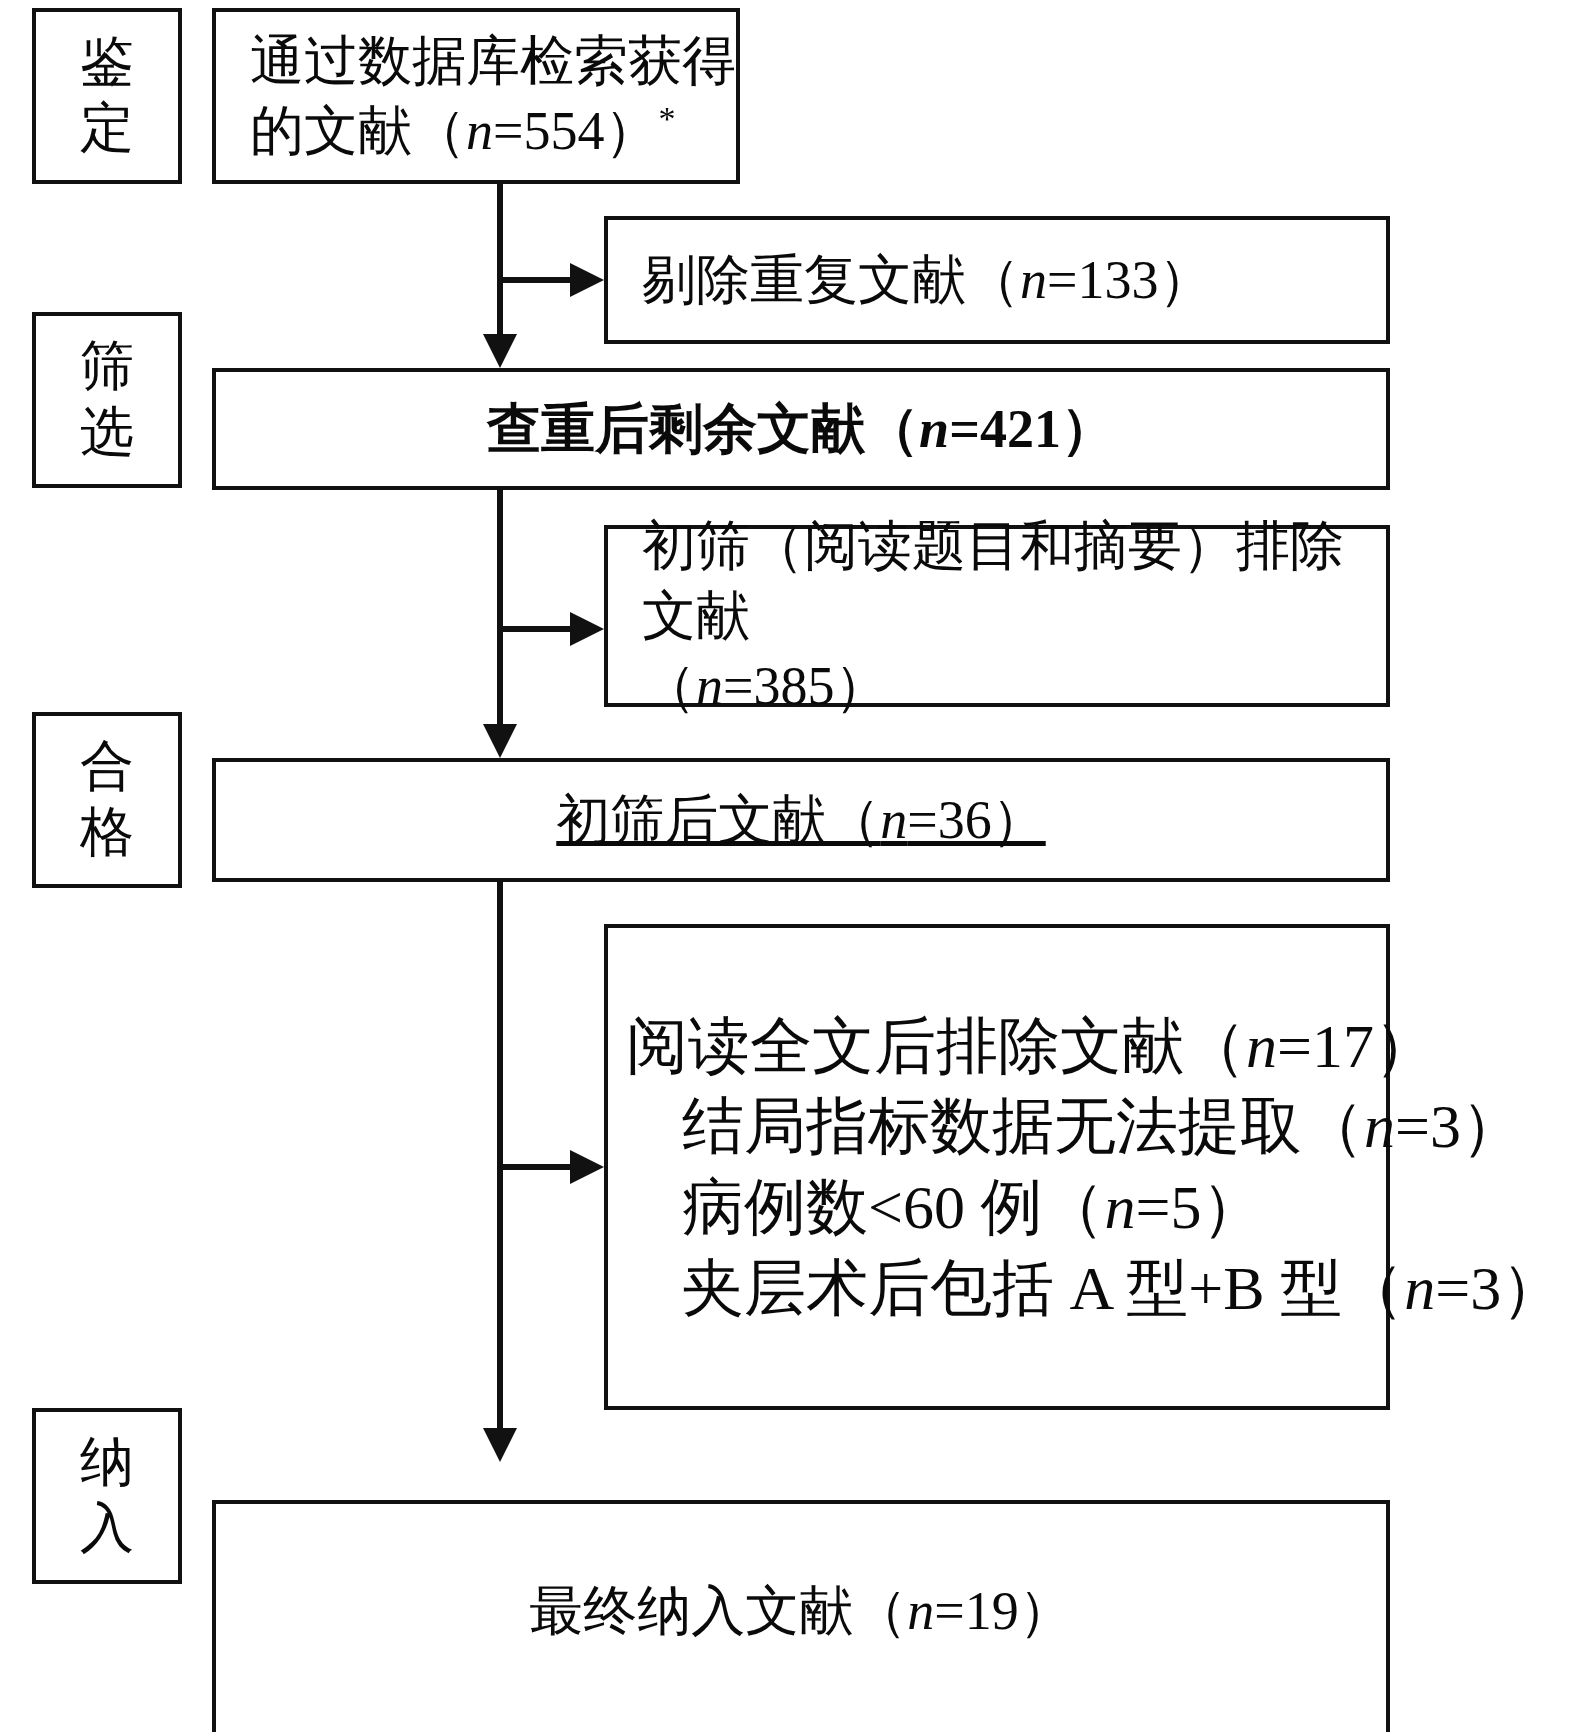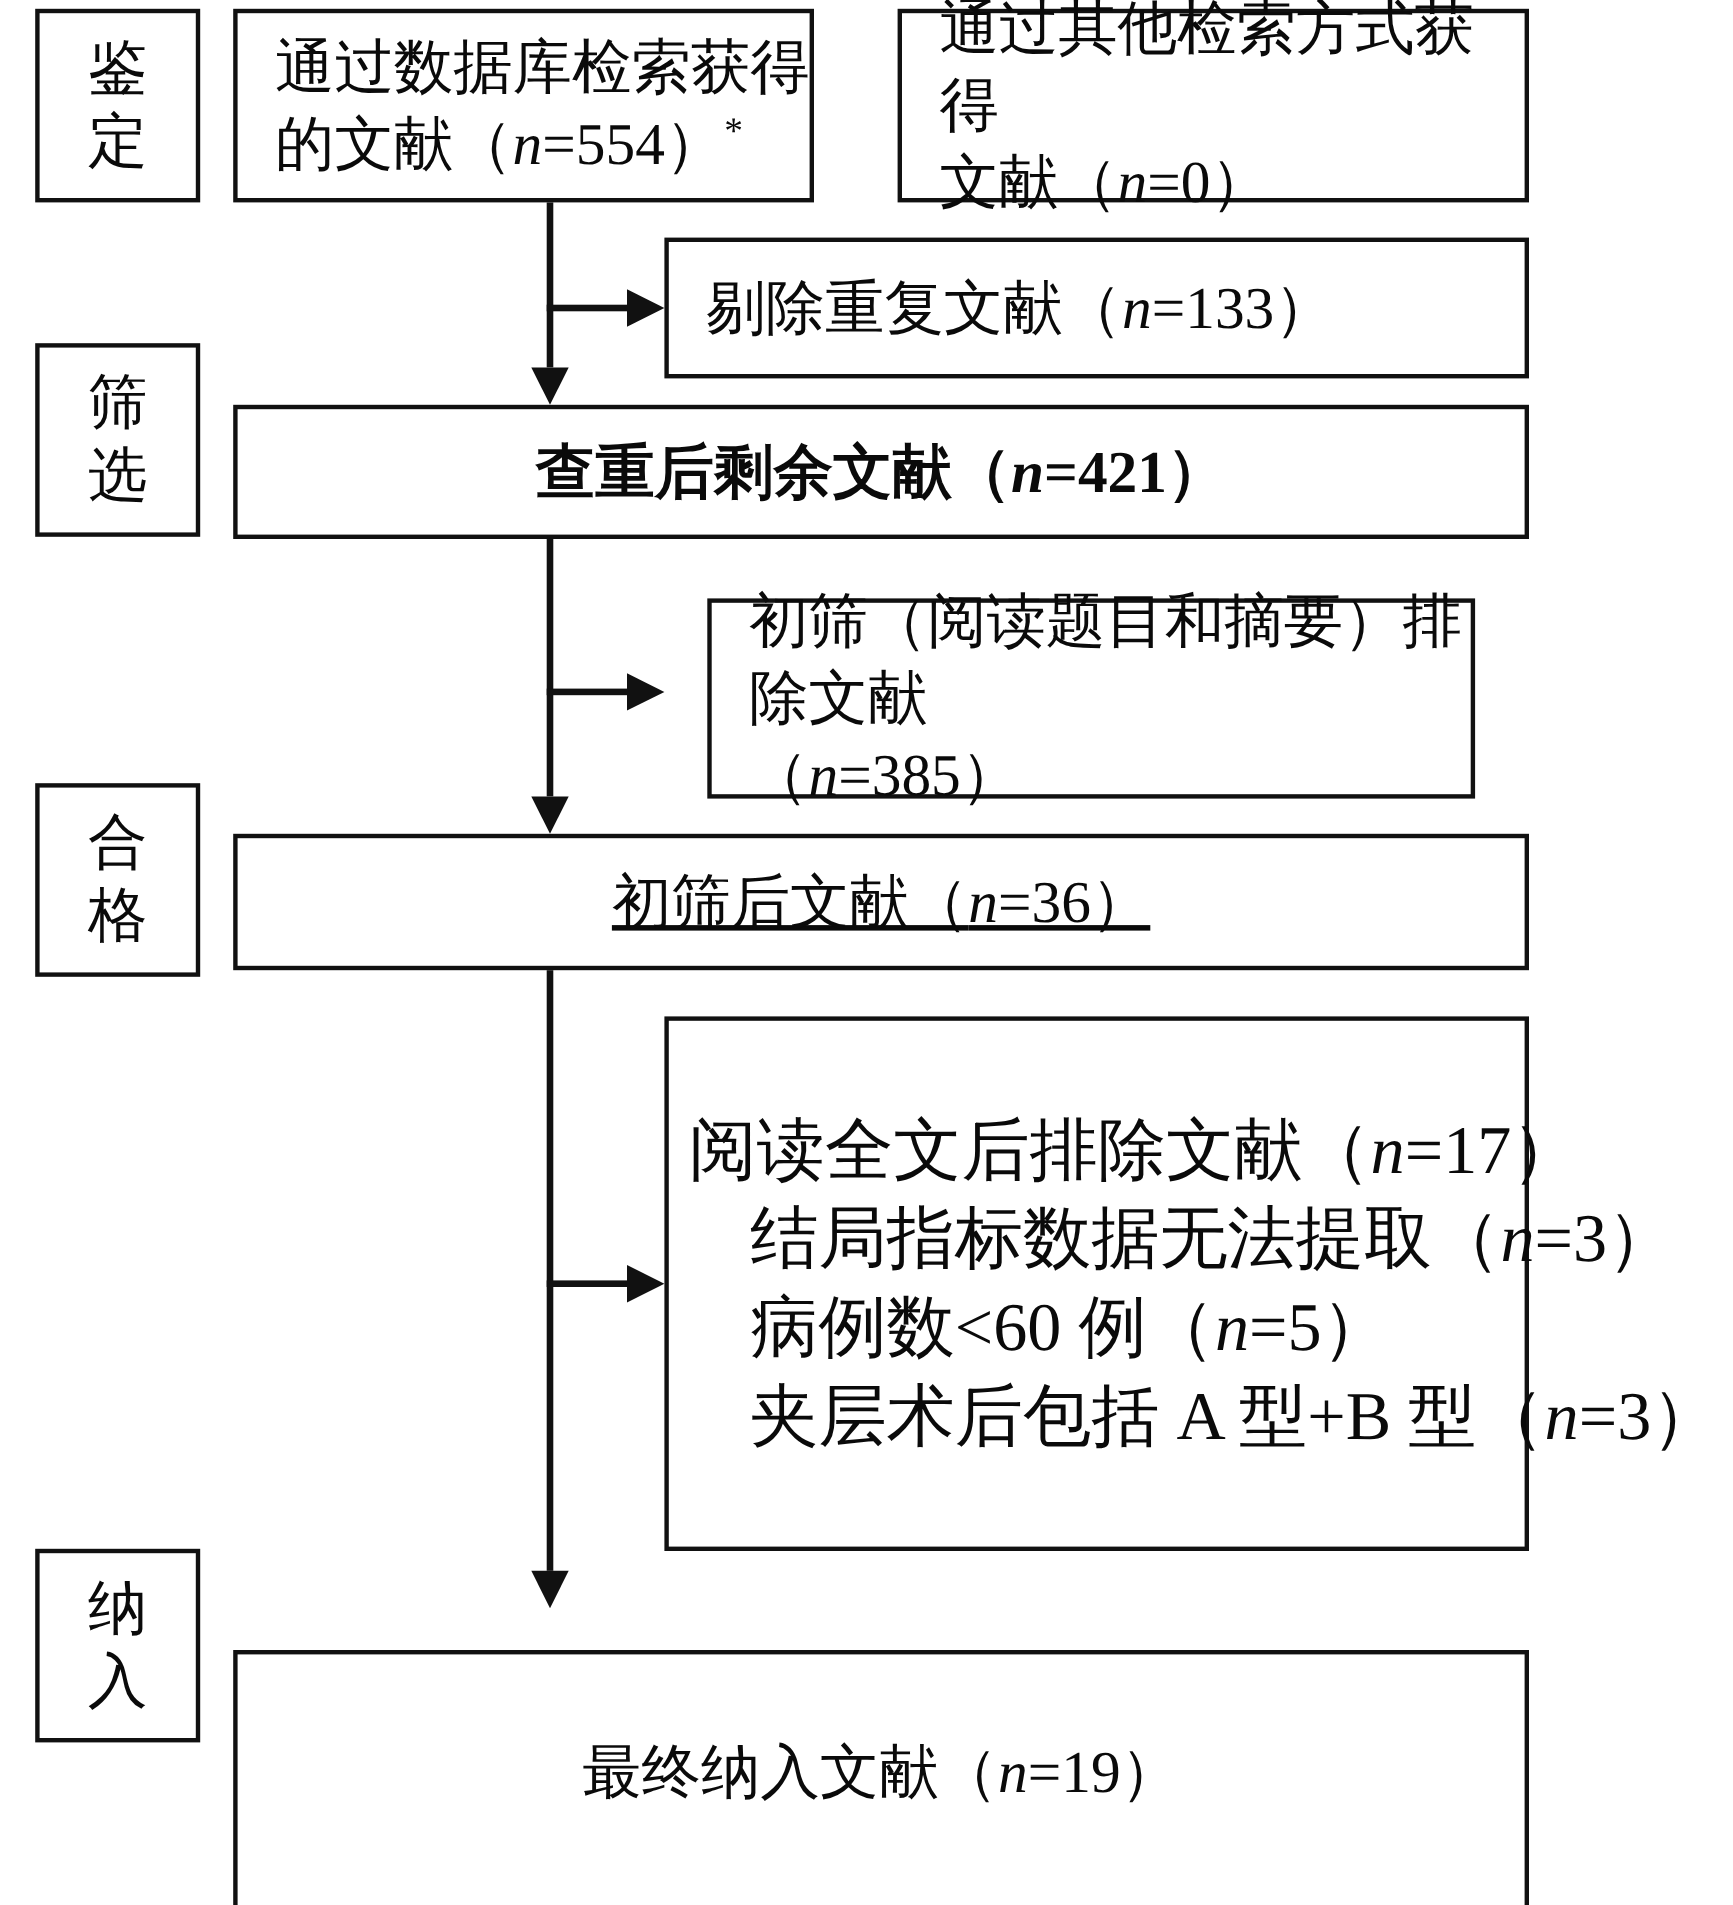--- a/index.html
+++ b/index.html
@@ -115,34 +115,30 @@
   <div class="box stage-box" style="left:32px; top:1408px; width:150px; height:176px;">
     <span class="stage-label">纳
 入</span>
   </div>
 
   <div class="box left" style="left:212px; top:8px; width:528px; height:176px;">
     <span class="btext lft pad-l"><span>通过数据库检索获得
 的文献（<span class="ital">n</span>=554）<span class="sup">*</span></span></span>
   </div>
 
-  <div class="box left" style="left:816px; top:8px; width:574px; height:176px;">
-    <span class="btext lft pad-l">通过其他检索方式获得
-文献（<span class="ital">n</span>=0）</span>
-  </div>
 
   <div class="box left" style="left:604px; top:216px; width:786px; height:128px;">
     <span class="btext lft pad-l">剔除重复文献（<span class="ital">n</span>=133）</span>
   </div>
 
   <div class="box center" style="left:212px; top:368px; width:1178px; height:122px;font-weight:bold;">
     <span class="btext ctr">查重后剩余文献（<span class="ital">n</span>=421）</span>
   </div>
 
-  <div class="box left" style="left:604px; top:544px; width:698px; height:182px;margin-left:39px;">
+  <div class="box left" style="left:604px; top:525px; width:786px; height:182px;">
     <span class="btext lft pad-l">初筛（阅读题目和摘要）排除文献
 （<span class="ital">n</span>=385）</span>
   </div>
 
   <div class="box center" style="left:212px; top:758px; width:1178px; height:124px;text-decoration:underline;">
     <span class="btext ctr">初筛后文献（<span class="ital">n</span>=36）</span>
   </div>
 
   <div class="box left" style="left:604px; top:924px; width:786px; height:486px;">
     <div class="excl-list">

